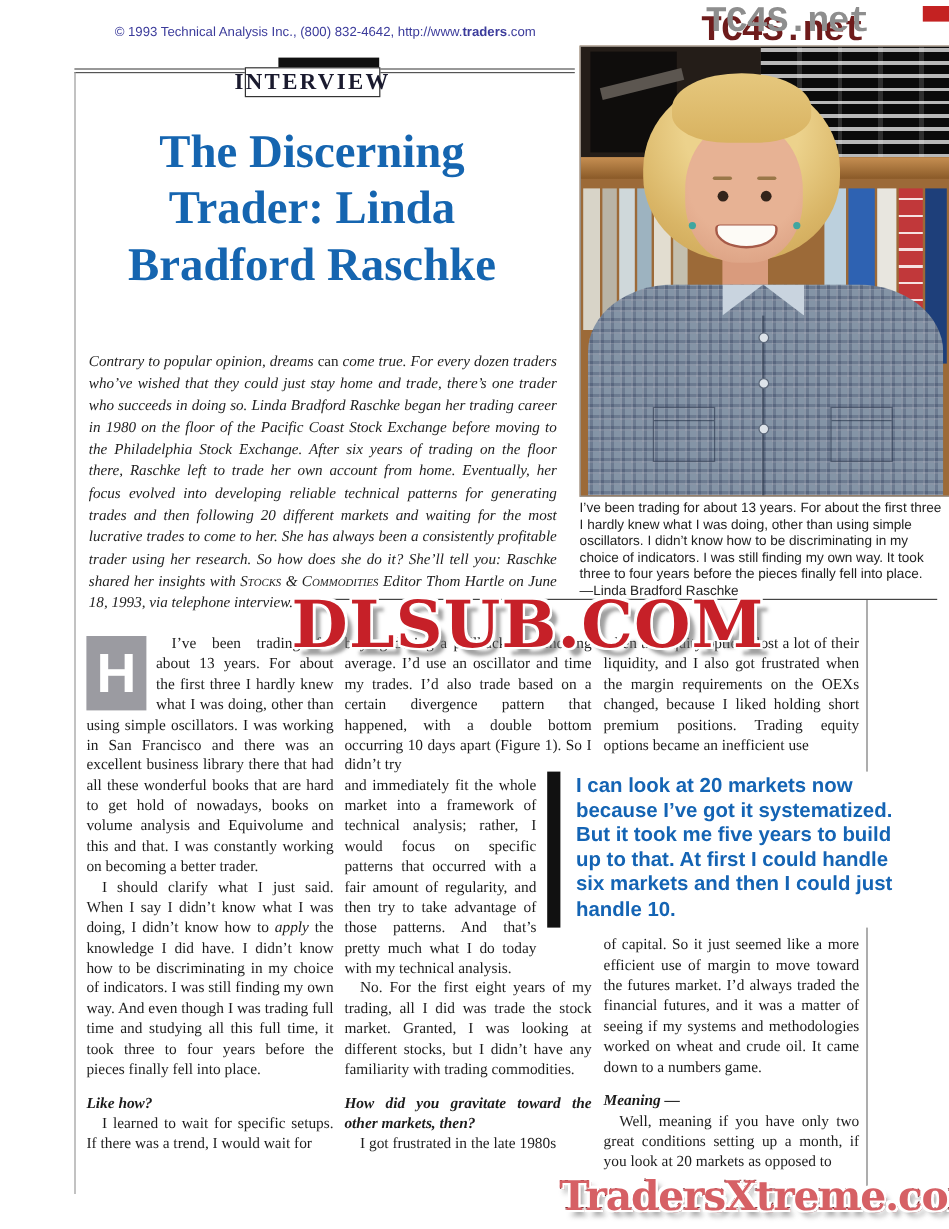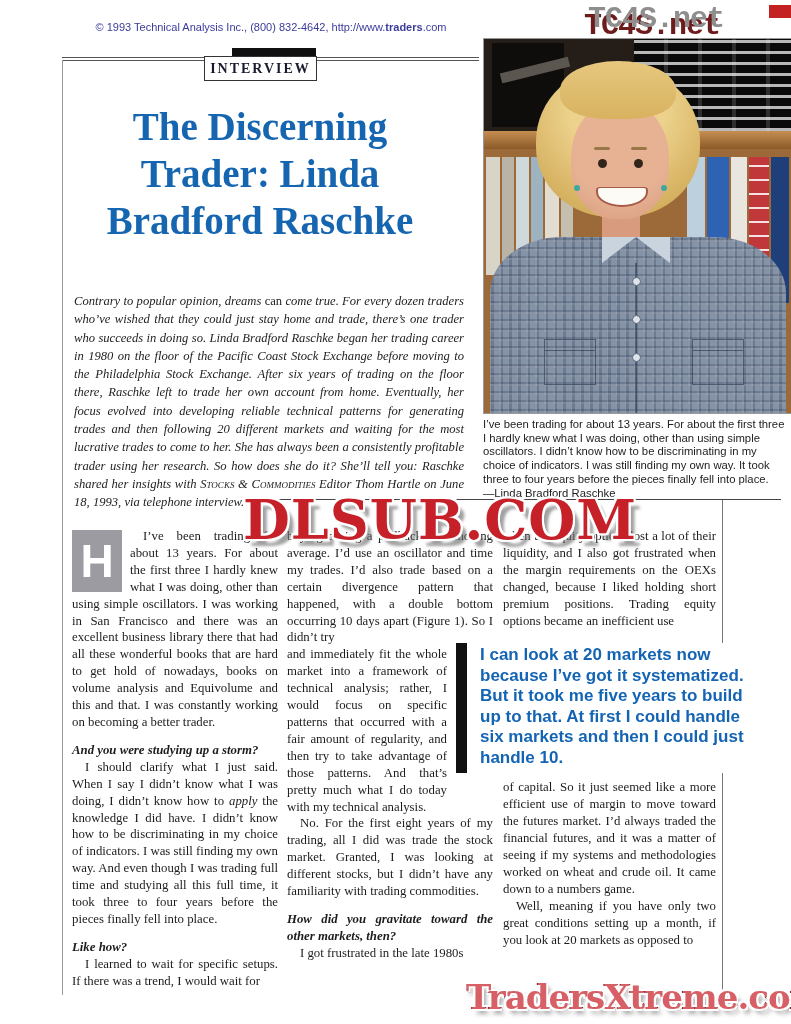--- a/index.html
+++ b/index.html
@@ -13,21 +13,21 @@
   .reprint .sc{font-family:"Liberation Serif",serif;font-variant:small-caps;font-size:12.5px;}
   .reprint .b{font-weight:bold;}
   .dblrule{position:absolute;left:62px;top:57px;width:417px;height:2px;
            border-top:1px solid #555;border-bottom:1px solid #555;}
   .leftrule{position:absolute;left:62px;top:60px;width:1px;height:935px;background:#9a9a9a;}
   .rightrule{position:absolute;left:722px;top:500px;width:1px;height:492px;background:#777;}
   .midrule{position:absolute;left:250px;top:499px;width:531px;height:1px;background:#444;z-index:1;}
   .intbar{position:absolute;left:232px;top:48px;width:84px;height:9px;background:#101010;}
   .intbox{position:absolute;left:204px;top:56px;width:111px;height:23px;background:#fff;
           border:1px solid #333;z-index:2;display:flex;align-items:center;justify-content:center;
-          font-weight:bold;font-size:14px;letter-spacing:2px;color:#1a1a2e;}
+          font-weight:bold;font-size:19px;letter-spacing:2px;color:#1a1a2e;}
 
   
   .title{position:absolute;left:95px;top:103px;width:330px;text-align:center;
          color:var(--blue_title);font-weight:bold;font-size:39px;line-height:47px;}
 
   
   .intro{position:absolute;left:74px;top:292px;width:390px;margin:0;
          font-style:italic;font-size:12.6px;line-height:18.3px;text-align:justify;color:#222;}
   .intro .roman{font-style:normal;}
   .scaps{font-variant:small-caps;font-style:italic;}
@@ -199,34 +199,34 @@
   <div class="wm-tc4s">TC4S.net</div>
   <div class="wm-corner"></div>
   <div class="wm-dlsub">DLSUB.COM</div>
   <div class="wm-tx">TradersXtreme.com</div>
 
   <div class="pullquote"><span>I can look at 20 markets now because I’ve got it systematized. But it took me five years to build up to that. At first I could handle six markets and then I could just handle 10.</span></div>
 
   <div class="col" id="col1">
     <p class="q qfirst"><span class="dropcap">H</span></p>
     <p class="a">I’ve been trading for about 13 years. For about the first three I hardly knew what I was doing, other than using simple oscillators. I was working in San Francisco and there was an excellent business library there that had all these wonderful books that are hard to get hold of nowadays, books on volume analysis and Equivolume and this and that. I was constantly working on becoming a better trader.</p>
-    <p class="q">And you were studying up a storm?</p>
     <p class="a"><span>I should clarify what I just said. When I say I didn’t know what I was doing, I didn’t know how to </span><span class="ital">apply</span><span> the knowledge I did have. I didn’t know how to be discriminating in my choice of indicators. I was still finding my own way. And even though I was trading full time and studying all this full time, it took three to four years before the pieces finally fell into place.</span></p>
     <p class="q">Like how?</p>
     <p class="a">I learned to wait for specific setups. If there was a trend, I would wait for</p>
   </div>
 
   <div class="col" id="col2">
     <p>buying during a pullback to a moving average. I’d use an oscillator and time my trades. I’d also trade based on a certain divergence pattern that happened, with a double bottom occurring 10 days apart (Figure 1). So I didn’t try</p>
     <p class="narrow">and immediately fit the whole market into a framework of technical analysis; rather, I would focus on specific patterns that occurred with a fair amount of regularity, and then try to take advantage of those patterns. And that’s pretty much what I do today with my technical analysis.</p>
     <p class="a">No. For the first eight years of my trading, all I did was trade the stock market. Granted, I was looking at different stocks, but I didn’t have any familiarity with trading commodities.</p>
     <p class="q">How did you gravitate toward the other markets, then?</p>
     <p class="a">I got frustrated in the late 1980s</p>
   </div>
 
   <div class="col" id="col3">
     <p>when the equity options lost a lot of their liquidity, and I also got frustrated when the margin requirements on the OEXs changed, because I liked holding short premium positions. Trading equity options became an inefficient use</p>
     <div class="spacer"></div>
     <p>of capital. So it just seemed like a more efficient use of margin to move toward the futures market. I’d always traded the financial futures, and it was a matter of seeing if my systems and methodologies worked on wheat and crude oil. It came down to a numbers game.</p>
+    <p class="q">Meaning —</p>
     <p class="a">Well, meaning if you have only two great conditions setting up a month, if you look at 20 markets as opposed to</p>
   </div>
 
 </div>
 
 </body></html>

